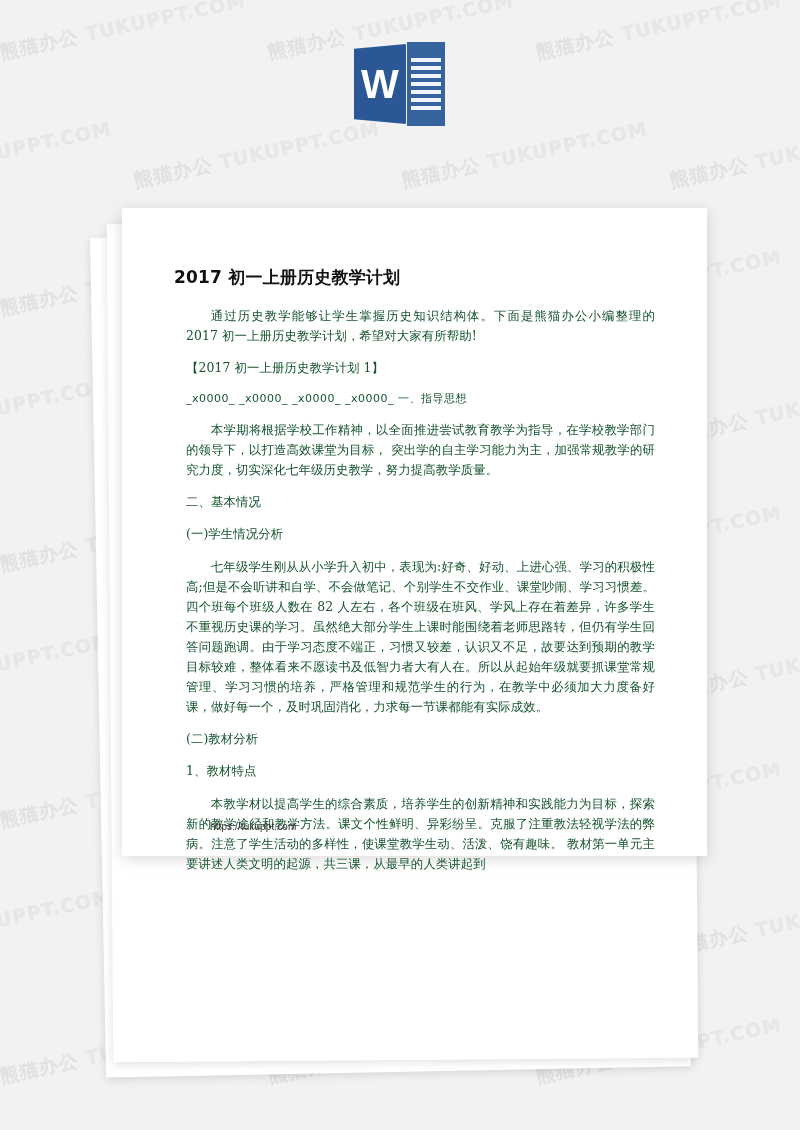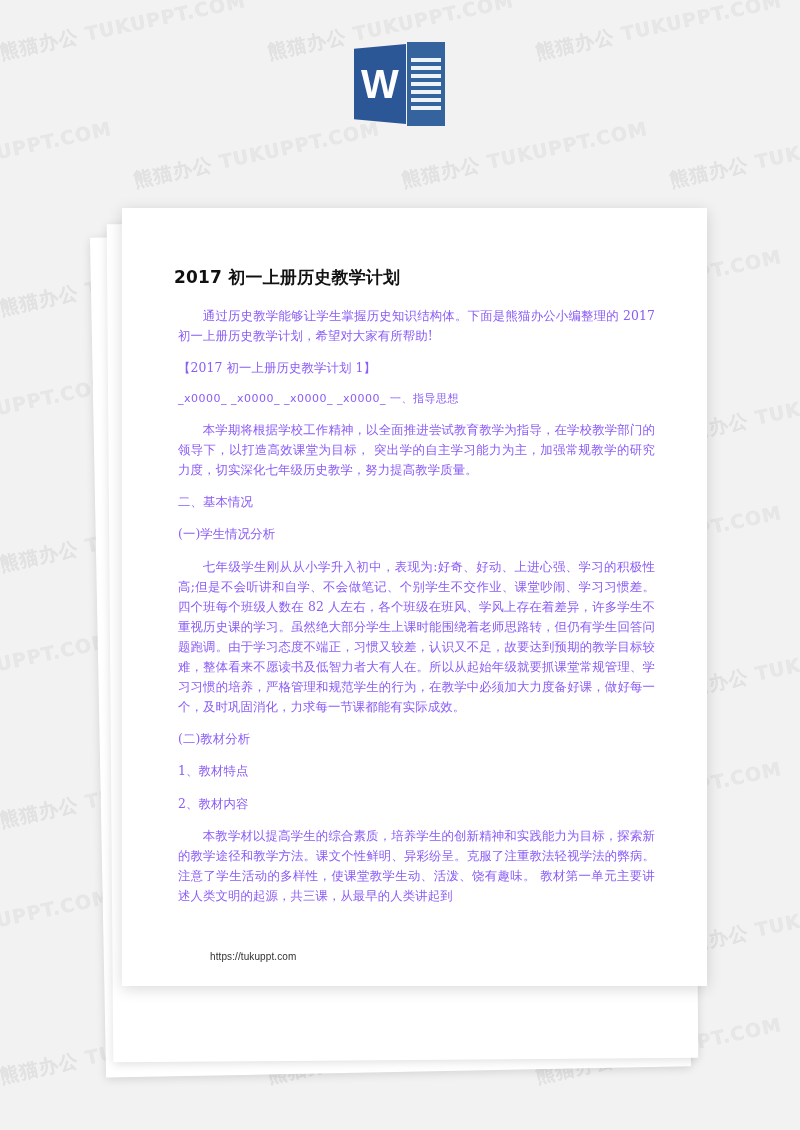--- a/index.html
+++ b/index.html
@@ -140,21 +140,21 @@
     top: 222px;
     width: 585px;
     height: 838px;
     transform: rotate(-0.45deg);
     box-shadow: 0 2px 10px rgba(0,0,0,0.13);
   }
   .sheet-main {
     left: 122px;
     top: 208px;
     width: 585px;
-    height: 778px;
+    height: 648px;
     box-shadow: 0 3px 14px rgba(0,0,0,0.15);
   }
 
   
   .doc-body {
     position: absolute;
     left: 0;
     top: 0;
     width: 585px;
     height: 830px;
@@ -167,23 +167,23 @@
     font-family: "DejaVu Sans", "Liberation Sans", sans-serif;
     font-size: 17px;
     font-weight: 700;
     color: #111;
     margin: 0 0 17px 0;
     letter-spacing: 0.2px;
   }
   .p {
     font-size: 12.4px;
     line-height: 1.62;
-    margin: 0 0 12px 4px;
+    margin: 0 0 12px 12px;
     text-align: justify;
-    color: #8b5cf6;
+    color: #14532d;
     letter-spacing: 0.1px;
   }
   .p.indent {
     text-indent: 2em;
   }
   .p.head {
     text-indent: 0;
   }
   .p.mono-ish {
     font-family: "DejaVu Sans", "Liberation Sans", sans-serif;
@@ -270,20 +270,19 @@
       <div id="para-host">
           <div class="p indent">通过历史教学能够让学生掌握历史知识结构体。下面是熊猫办公小编整理的 2017 初一上册历史教学计划，希望对大家有所帮助!</div>
           <div class="p head">【2017 初一上册历史教学计划 1】</div>
           <div class="p head mono-ish">_x0000_ _x0000_ _x0000_ _x0000_ 一、指导思想</div>
           <div class="p indent">本学期将根据学校工作精神，以全面推进尝试教育教学为指导，在学校教学部门的领导下，以打造高效课堂为目标， 突出学的自主学习能力为主，加强常规教学的研究力度，切实深化七年级历史教学，努力提高教学质量。</div>
           <div class="p head">二、基本情况</div>
           <div class="p head">(一)学生情况分析</div>
           <div class="p indent">七年级学生刚从从小学升入初中，表现为:好奇、好动、上进心强、学习的积极性高;但是不会听讲和自学、不会做笔记、个别学生不交作业、课堂吵闹、学习习惯差。四个班每个班级人数在 82 人左右，各个班级在班风、学风上存在着差异，许多学生不重视历史课的学习。虽然绝大部分学生上课时能围绕着老师思路转，但仍有学生回答问题跑调。由于学习态度不端正，习惯又较差，认识又不足，故要达到预期的教学目标较难，整体看来不愿读书及低智力者大有人在。所以从起始年级就要抓课堂常规管理、学习习惯的培养，严格管理和规范学生的行为，在教学中必须加大力度备好课，做好每一个，及时巩固消化，力求每一节课都能有实际成效。</div>
           <div class="p head">(二)教材分析</div>
           <div class="p head">1、教材特点</div>
-          <div class="p head">2、教材内容</div>
           <div class="p indent">本教学材以提高学生的综合素质，培养学生的创新精神和实践能力为目标，探索新的教学途径和教学方法。课文个性鲜明、异彩纷呈。克服了注重教法轻视学法的弊病。注意了学生活动的多样性，使课堂教学生动、活泼、饶有趣味。 教材第一单元主要讲述人类文明的起源，共三课，从最早的人类讲起到</div>
         </div>
     </div>
     <div class="doc-footer-url">https://tukuppt.com</div>
   </div>
 
 </div>
 
 </body></html>

